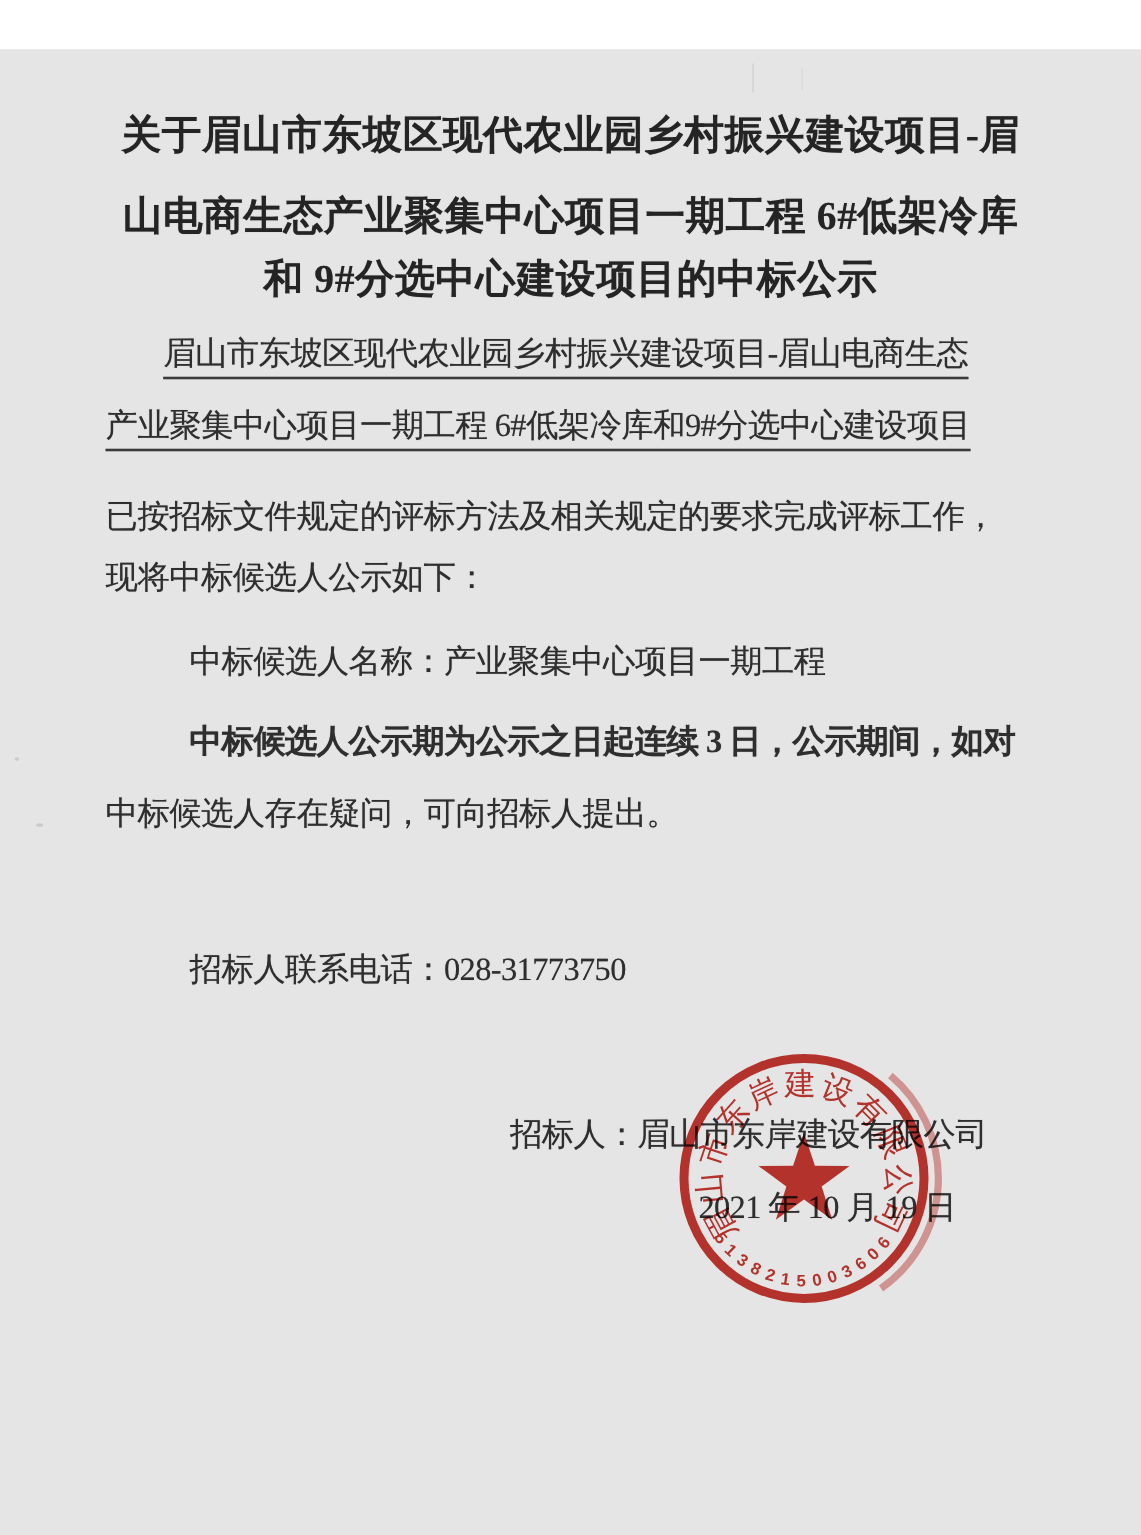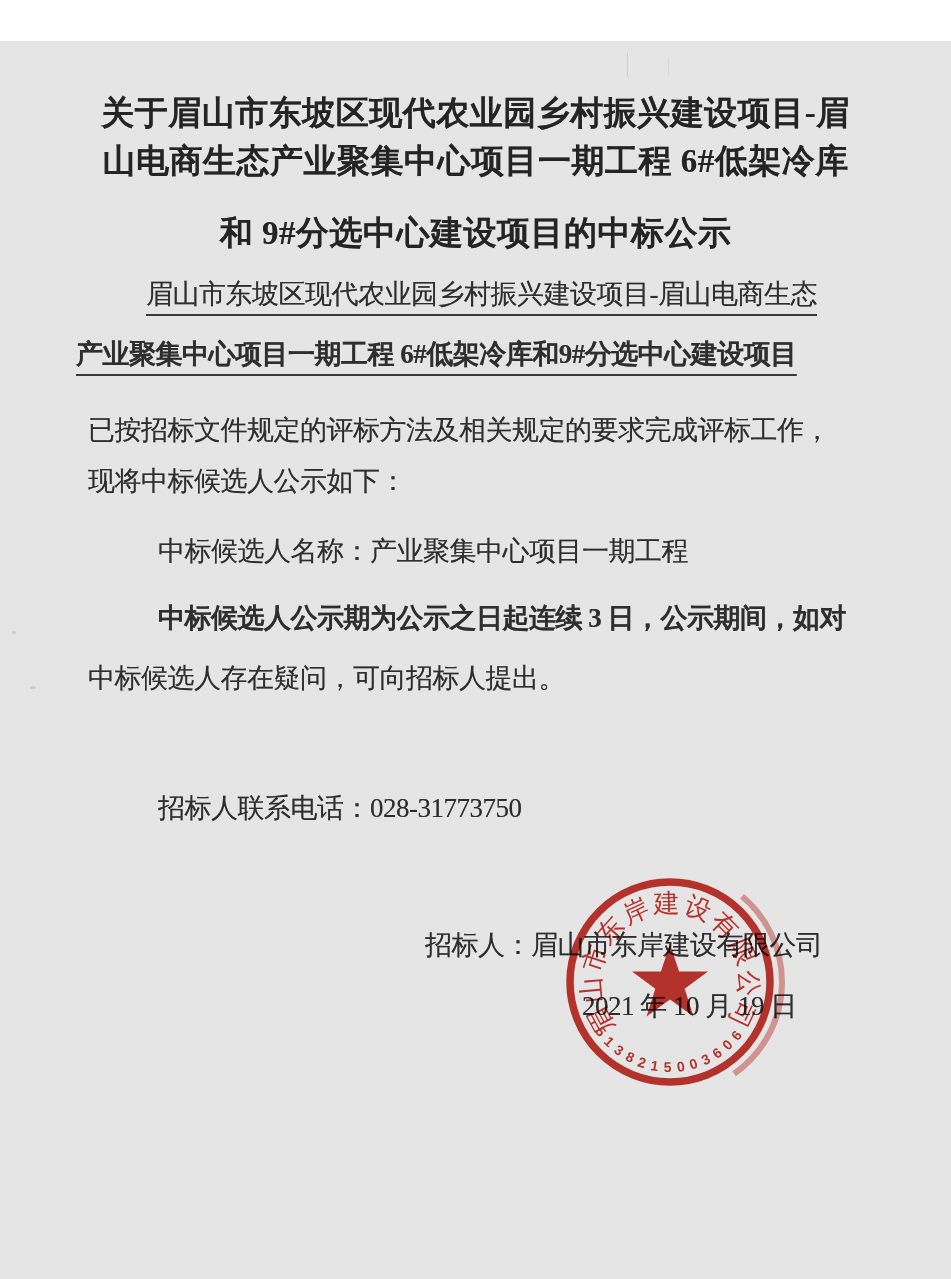--- a/index.html
+++ b/index.html
@@ -69,27 +69,27 @@
 <div class="page">
 
   <div class="artifact scan-line-v" style="left:627px; top:12px; height:24px;"></div>
   <div class="artifact scan-line-v" style="left:668px; top:16px; height:18px; opacity:.5;"></div>
   <div class="artifact speck" style="left:12px; top:590px; width:4px; height:3px;"></div>
   <div class="artifact speck" style="left:30px; top:645px; width:6px; height:3px;"></div>
   <div class="artifact speck" style="left:120px; top:648px; width:5px; height:3px; opacity:.4;"></div>
 
   <div>
     <div class="line title-line" style="top:56px;">关于眉山市东坡区现代农业园乡村振兴建设项目-眉</div>
-    <div class="line title-line" style="top:104px;">山电商生态产业聚集中心项目一期工程 6#低架冷库</div>
+    <div class="line title-line" style="top:124px;">山电商生态产业聚集中心项目一期工程 6#低架冷库</div>
     <div class="line title-line" style="top:176px;">和 9#分选中心建设项目的中标公示</div>
   </div>
 
   <div>
-    <div class="line underlined" style="left:146px; top:240px;">眉山市东坡区现代农业园乡村振兴建设项目-眉山电商生态</div>
-    <div class="line underlined" style="left:76px;  top:300px;font-weight:bold;">产业聚集中心项目一期工程 6#低架冷库和9#分选中心建设项目</div>
+    <div class="line underlined" style="left:136px; top:240px;">眉山市东坡区现代农业园乡村振兴建设项目-眉山电商生态</div>
+    <div class="line underlined" style="left:88px;  top:300px;">产业聚集中心项目一期工程 6#低架冷库和9#分选中心建设项目</div>
     <div class="line" style="left:88px;  top:376px;">已按招标文件规定的评标方法及相关规定的要求完成评标工作，</div>
     <div class="line" style="left:88px;  top:427px;">现将中标候选人公示如下：</div>
     <div class="line" style="left:158px; top:497px;">中标候选人名称：产业聚集中心项目一期工程</div>
     <div class="line" style="left:158px; top:564px;font-weight:bold;">中标候选人公示期为公示之日起连续 3 日，公示期间，如对</div>
     <div class="line" style="left:88px;  top:624px;">中标候选人存在疑问，可向招标人提出。</div>
     <div class="line" style="left:158px; top:754px;">招标人联系电话：028-31773750</div>
   </div>
 
   <div>
     <div class="line" style="left:425px; top:891px;text-align:center;">招标人：眉山市东岸建设有限公司</div>

